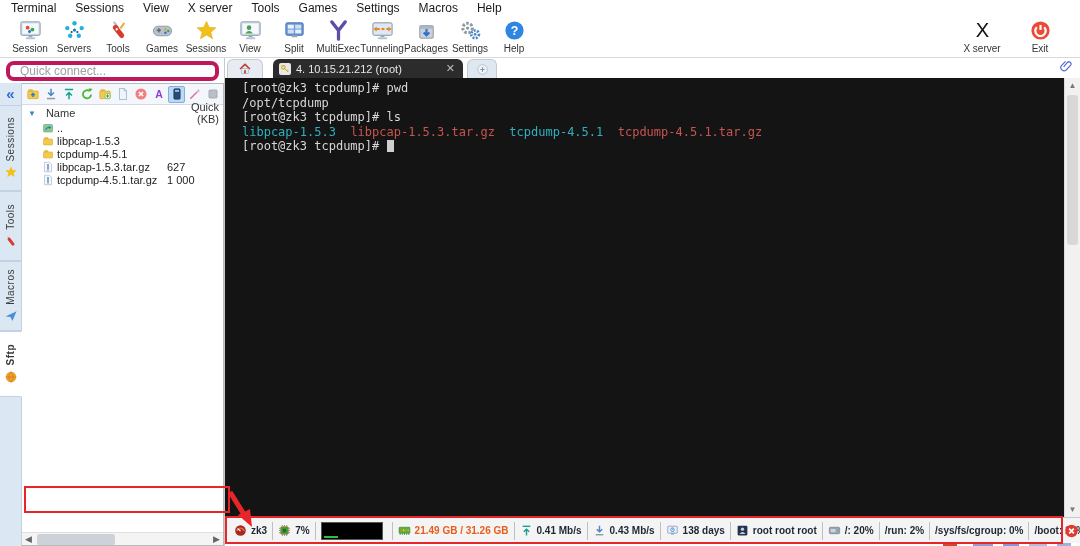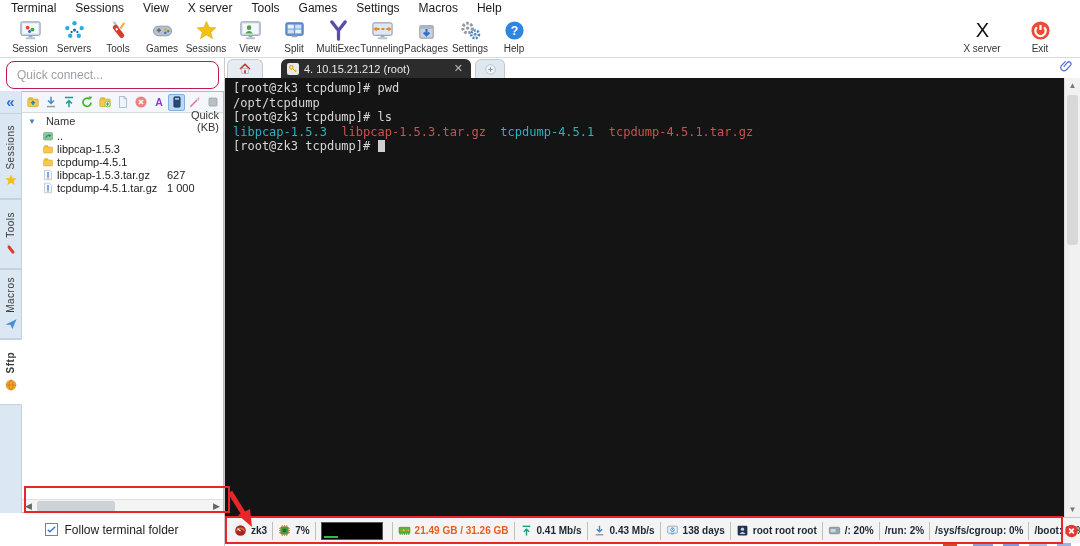--- a/index.html
+++ b/index.html
@@ -19,21 +19,21 @@
   .tool-item .ticon { width:23px; height:23px; }
   .tool-item .tlabel { font-size:10px; color:#333; white-space:nowrap; }
   .toolbar-right { margin-left:auto; display:flex; gap:14px; padding-right:8px; }
 
   
   .main { flex:1; display:flex; min-height:0; }
 
   
   .sidebar { width:225px; flex:0 0 225px; display:flex; flex-direction:column; border-right:1px solid #c9c9c9; background:#fff; }
   .quick-connect-wrap { padding:3px 5px 2px 6px; }
-  .quick-connect { width:100%; height:28px; border:1px solid #be185d; border-radius:8px; font-size:12px;
+  .quick-connect { width:100%; height:20px; border:4px solid #be185d; border-radius:8px; font-size:12px;
                    color:#444; padding:0 10px; outline:none; font-family:"Liberation Sans",sans-serif; }
   .quick-connect::placeholder { color:#9aa0a6; }
   .sidebar-row { flex:1; display:flex; min-height:0; }
   .tabstrip { width:22px; flex:0 0 22px; background:#dbe7f3; border-right:1px solid #c2d2e2;
               display:flex; flex-direction:column; align-items:center; }
   .collapse-btn { height:22px; color:#2f6fd0; font-size:15px; font-weight:bold; line-height:22px; cursor:pointer; }
   .side-tab { width:22px; display:flex; flex-direction:column; align-items:center; justify-content:center;
               gap:4px; border-top:1px solid #c2d2e2; border-bottom:1px solid #c2d2e2; padding:5px 0; }
   .side-tab .stlabel { writing-mode:vertical-rl; transform:rotate(180deg); font-size:10px; color:#3a3a3a; letter-spacing:.5px; }
   .side-tab .sticon { width:14px; height:14px; }
@@ -72,32 +72,32 @@
   .checkbox { width:13px; height:13px; border:1px solid #5f87b5; background:#fff; display:flex; align-items:center; justify-content:center; }
   .checkbox svg { width:11px; height:11px; }
   .follow-label { font-size:12px; color:#222; }
 
   
   .right-col { flex:1; display:flex; flex-direction:column; min-width:0; }
   .tabbar { height:20px; flex:0 0 auto; display:flex; align-items:flex-end; background:#fff; padding-left:2px; position:relative; }
   .tab { height:19px; display:flex; align-items:center; border-radius:6px 6px 0 0; }
   .tab-home { width:36px; justify-content:center; background:#e7ecf2; border:1px solid #c2cbd4; border-bottom:none; }
   .tab-home svg { width:14px; height:14px; }
-  .tab-active { background:#2c2c2c; color:#e8e8e8; width:190px; padding:0 6px; gap:5px; margin-left:18px; }
+  .tab-active { background:#2c2c2c; color:#e8e8e8; width:190px; padding:0 6px; gap:5px; margin-left:10px; }
   .tab-active .keyicon { width:12px; height:12px; flex:0 0 12px; background:#e8e8e8; border-radius:2px; display:flex; align-items:center; justify-content:center; }
   .tab-active .keyicon svg { width:10px; height:10px; }
   .tab-active .tab-label { flex:1; font-size:11px; white-space:nowrap; overflow:hidden; }
   .tab-close { color:#bcbcbc; font-size:11px; padding:0 2px; }
   .tab-plus { width:30px; justify-content:center; background:#e0e8ef; border:1px solid #c2cbd4; border-bottom:none; margin-left:4px; }
   .tab-plus svg { width:13px; height:13px; }
   .paperclip { position:absolute; right:6px; top:1px; width:15px; height:15px; }
 
   .term-row { flex:1; display:flex; min-height:0; }
   .term-body { flex:1; background:#141414; color:#d6d6d6; font-family:"DejaVu Sans Mono",monospace;
-               font-size:12px; line-height:14.5px; padding:3px 8px; white-space:pre; overflow:hidden; }
+               font-size:12px; line-height:14.5px; padding:3px 17px; white-space:pre; overflow:hidden; }
   .t-dir { color:#2fb0c0; }
   .t-arc { color:#c85450; }
   .term-cursor { display:inline-block; width:7px; height:12px; background:#cfcfcf; vertical-align:-2px; }
   .vscroll { width:16px; flex:0 0 16px; background:#f1f1f1; border-left:1px solid #dcdcdc; display:flex; flex-direction:column; }
   .vscroll .varrow { height:15px; display:flex; align-items:center; justify-content:center; font-size:8px; color:#777; }
   .vscroll .vtrack { flex:1; position:relative; }
   .vscroll .vthumb { position:absolute; top:2px; left:2px; right:2px; height:150px; background:#d8d8d8; border-radius:3px; }
 
   
   .statusbar { height:26px; flex:0 0 auto; background:#f4f4f4; border-top:1px solid #c8c8c8;
@@ -455,28 +455,20 @@
           <div class="file-filler"></div>
           <div class="hscroll">
             <div class="harrow">◀</div>
             <div class="htrack">
                 <div class="hthumb"></div>
               </div>
             <div class="harrow">▶</div>
           </div>
         </div>
       </div>
-      <div class="follow-row">
-        <span class="checkbox" id="follow-check">
-            <svg viewBox="0 0 24 24" width="100%" height="100%" xmlns="http://www.w3.org/2000/svg">
-              <path d="M4 12.5 l4.5 4.5 L20 6" stroke="#3f6fd0" stroke-width="3" fill="none"></path>
-            </svg>
-          </span>
-        <span class="follow-label">Follow terminal folder</span>
-      </div>
     </div>
 
     <div class="right-col">
       <div class="tabbar">
         <div class="tab tab-home" id="home-tab">
             <svg viewBox="0 0 24 24" width="100%" height="100%" xmlns="http://www.w3.org/2000/svg">
               <path d="M3.5 12 L12 4 L20.5 12" fill="none" stroke="#c0392b" stroke-width="2.6"></path>
               <rect x="6.5" y="11" width="11" height="8.5" fill="#e8eef5" stroke="#8fa0b0"></rect>
               <rect x="10.5" y="14" width="3" height="5.5" fill="#c0392b"></rect>
             </svg>

